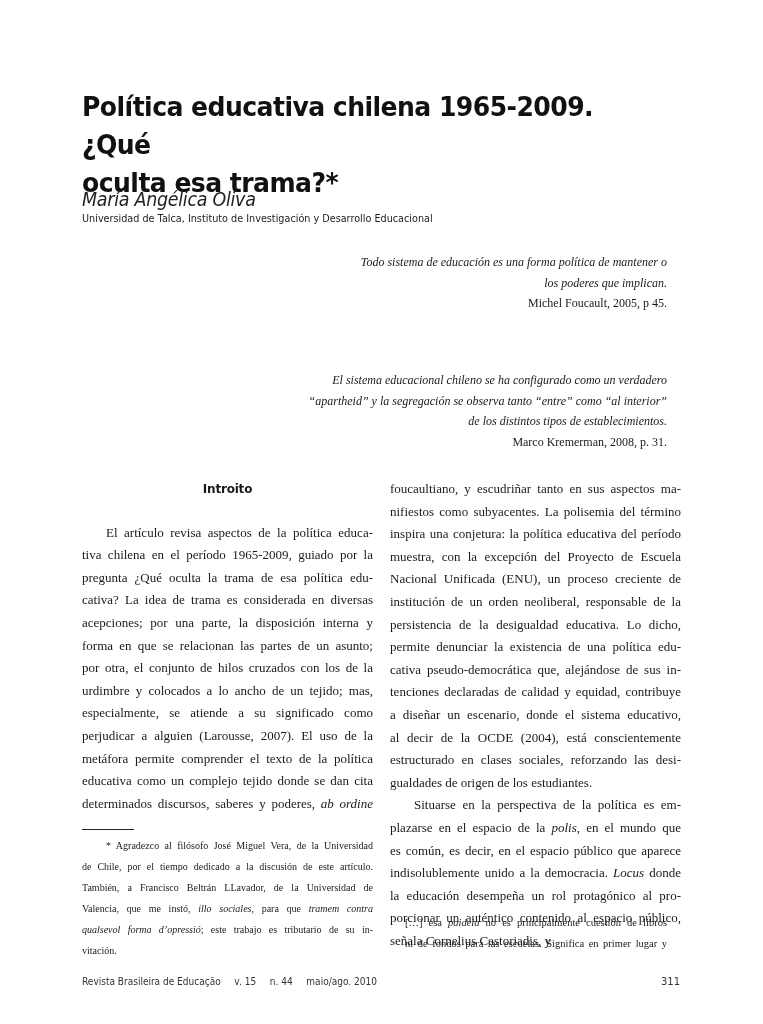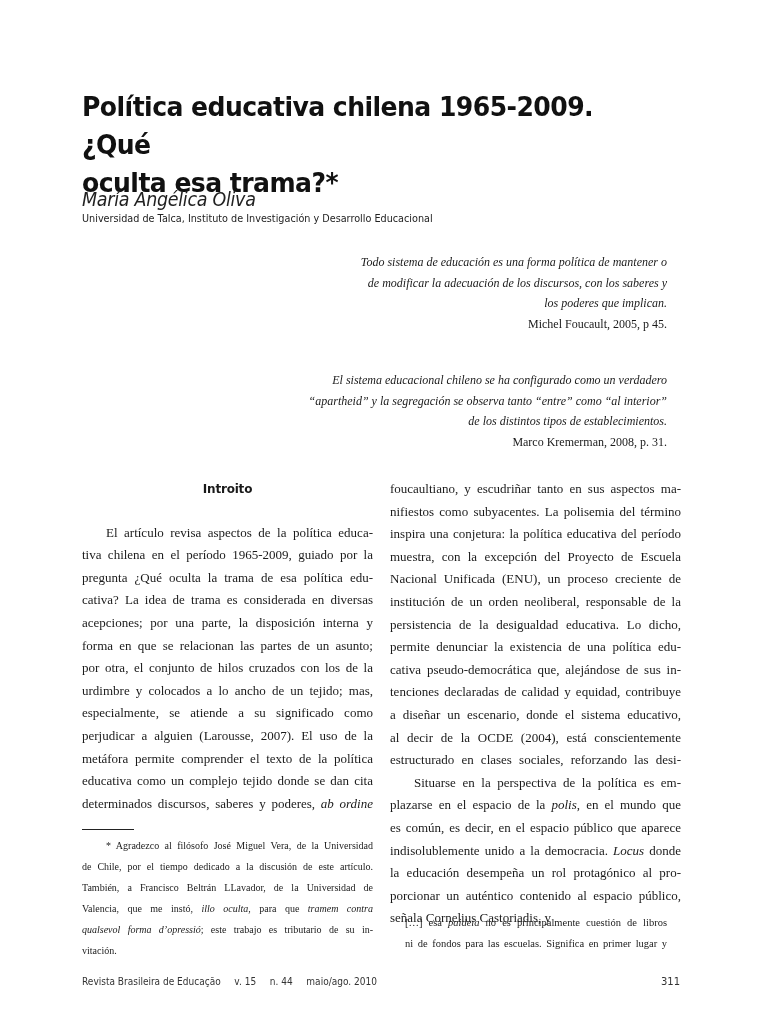--- a/index.html
+++ b/index.html
@@ -76,21 +76,20 @@
 
 <div class="title">
   <div>Política educativa chilena 1965-2009. ¿Qué</div>
   <div>oculta esa trama?*</div>
 </div>
 <div class="author">María Angélica Oliva</div>
 <div class="affil">Universidad de Talca, Instituto de Investigación y Desarrollo Educacional</div>
 
 <div class="epigraph" id="epi1">
   <span class="q">Todo sistema de educación es una forma política de mantener o</span>
-  <span class="q">de modificar la adecuación de los discursos, con los saberes y</span>
   <span class="q">los poderes que implican.</span>
   <span class="src">Michel Foucault, 2005, p 45.</span>
 </div>
 <div class="epigraph" id="epi2">
   <span class="q">El sistema educacional chileno se ha configurado como un verdadero</span>
   <span class="q">“apartheid” y la segregación se observa tanto “entre” como “al interior”</span>
   <span class="q">de los distintos tipos de establecimientos.</span>
   <span class="src">Marco Kremerman, 2008, p. 31.</span>
 </div>
 
@@ -109,39 +108,40 @@
   <span class="line">metáfora permite comprender el texto de la política</span>
   <span class="line">educativa como un complejo tejido donde se dan cita</span>
   <span class="line"><span>determinados discursos, saberes y poderes, </span><em>ab ordine</em></span>
 </div>
 
 <div class="fn-rule"></div>
 <div class="footnote">
   <span class="line fn-indent">* Agradezco al filósofo José Miguel Vera, de la Universidad</span>
   <span class="line">de Chile, por el tiempo dedicado a la  discusión  de este artículo.</span>
   <span class="line">También, a Francisco Beltrán LLavador, de la Universidad de</span>
-  <span class="line"><span>Valencia, que me instó, </span><em>illo oculta</em><span>, para que   </span><em>tramem contra</em></span>
+  <span class="line"><span>Valencia, que me instó, </span><em>illo sociales</em><span>, para que   </span><em>tramem contra</em></span>
   <span class="line"><em>qualsevol forma d’opressió</em><span>; este trabajo es tributario de su in-</span></span>
   <span class="line last">vitación.</span>
 </div>
 
 <div class="col col-right">
   <span class="line">foucaultiano, y escudriñar tanto en sus aspectos ma-</span>
   <span class="line">nifiestos como subyacentes. La polisemia del término</span>
   <span class="line">inspira una conjetura: la política educativa del período</span>
   <span class="line">muestra, con la excepción del Proyecto de Escuela</span>
   <span class="line">Nacional Unificada (ENU), un proceso creciente de</span>
   <span class="line">institución de un orden neoliberal, responsable de la</span>
   <span class="line">persistencia de la desigualdad educativa. Lo dicho,</span>
   <span class="line">permite denunciar la existencia de una política edu-</span>
   <span class="line">cativa pseudo-democrática que, alejándose de sus in-</span>
   <span class="line">tenciones declaradas de calidad y equidad, contribuye</span>
   <span class="line">a diseñar un escenario, donde el sistema educativo,</span>
   <span class="line">al decir de la OCDE (2004), está conscientemente</span>
   <span class="line">estructurado en clases sociales, reforzando las desi-</span>
+  <span class="line last">gualdades de origen de los estudiantes.</span>
   <span class="line indent">Situarse en la perspectiva de la política es em-</span>
   <span class="line"><span>plazarse en el espacio de la </span><em>polis</em><span>, en el mundo que</span></span>
   <span class="line">es común, es decir, en el espacio público que aparece</span>
   <span class="line"><span>indisolublemente unido a la democracia. </span><em>Locus</em><span> donde</span></span>
   <span class="line">la educación desempeña un rol protagónico al pro-</span>
   <span class="line">porcionar un auténtico contenido al espacio público,</span>
   <span class="line last">señala Cornelius Castoriadis, y</span>
 </div>
 
 <div class="block-quote">

